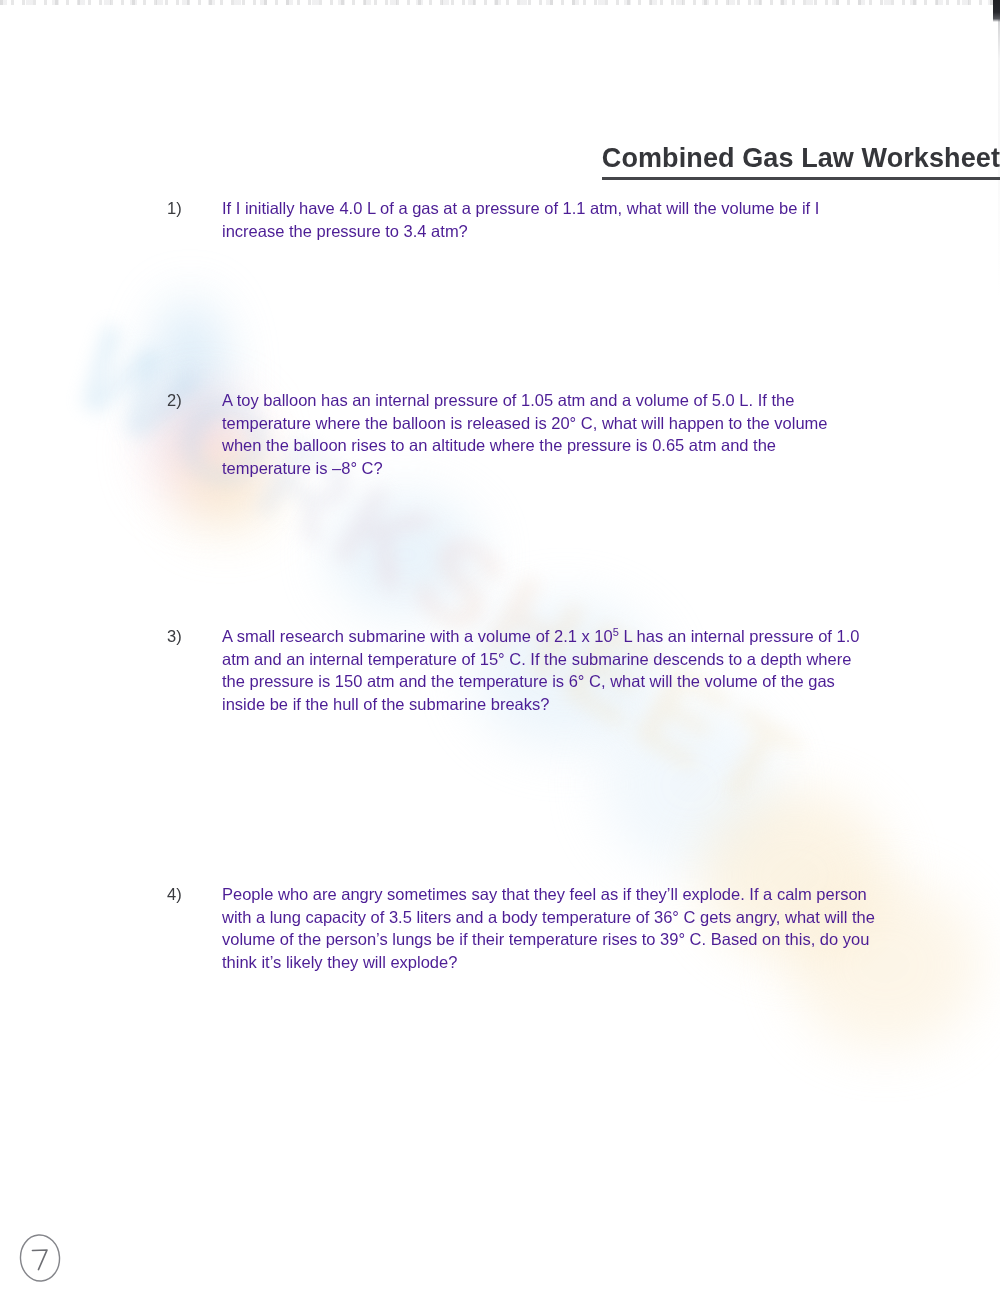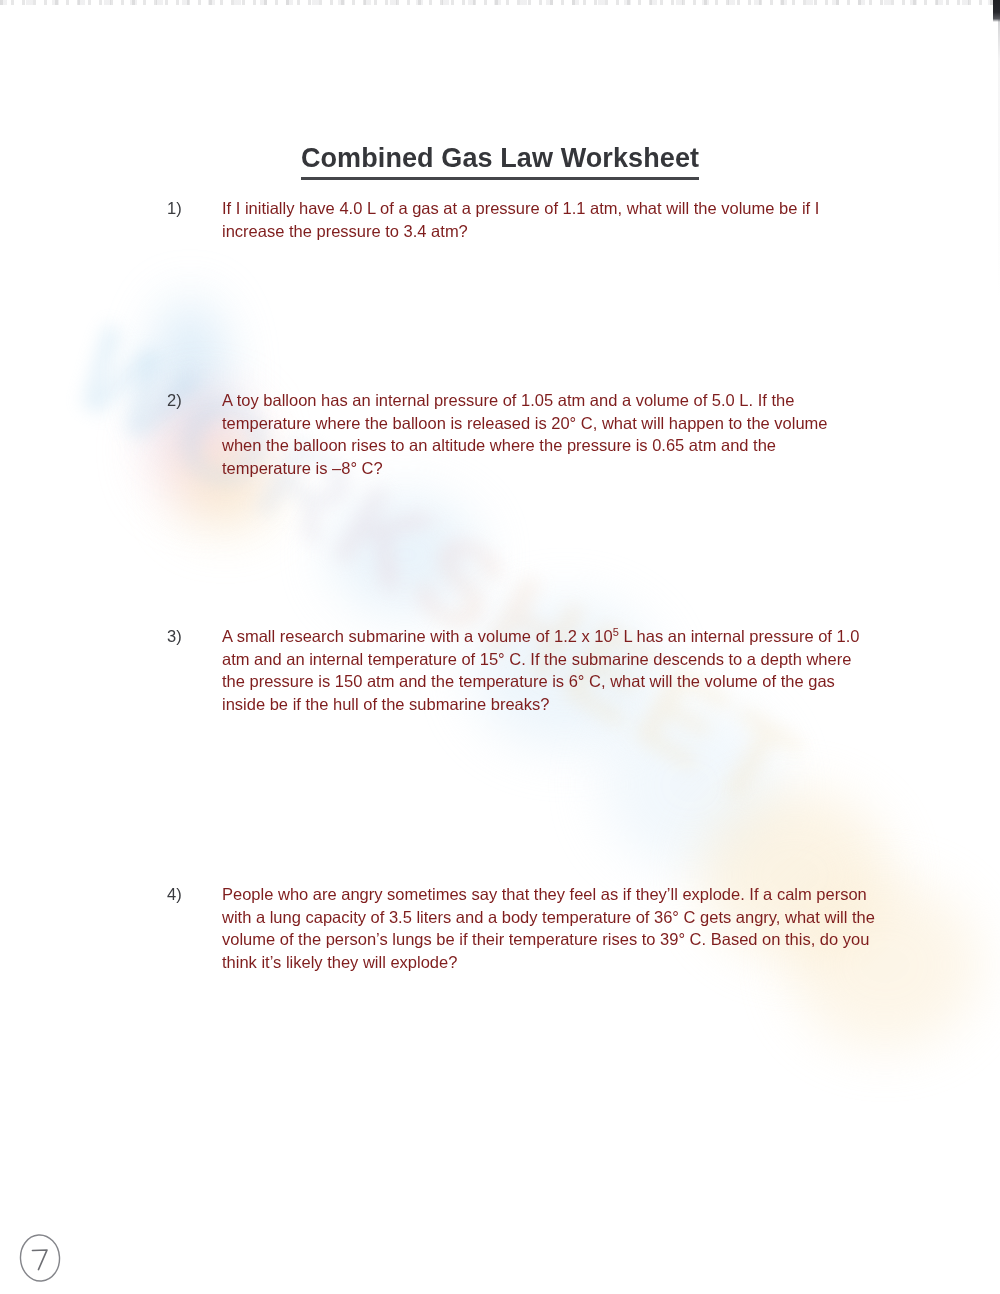--- a/index.html
+++ b/index.html
@@ -101,21 +101,21 @@
     color: transparent;
     user-select: none;
   }
 
   
   .doc-title {
     position: absolute;
     left: 0;
     top: 143px;
     width: 1000px;
-    text-align: center;
+    text-align: right;
     font-size: 27px;
     font-weight: 700;
     color: #35363a;
     letter-spacing: 0.1px;
   }
 
   .doc-title .title-underline {
     display: inline-block;
     border-bottom: 3px solid #45464a;
     padding-bottom: 3px;
@@ -132,21 +132,21 @@
     width: 55px;
     flex: 0 0 55px;
     font-size: 16.5px;
     color: #3a3b3f;
     line-height: 22.5px;
   }
 
   .q-text {
     flex: 1 1 auto;
     font-size: 16.5px;
-    color: #7f1d1d;
+    color: #4c1d95;
     line-height: 22.5px;
     white-space: pre-line;
   }
 
   .q-text sup {
     font-size: 11px;
     vertical-align: super;
     line-height: 0;
   }
 
@@ -200,21 +200,21 @@
     <div class="q-text"><span>If I initially have 4.0 L of a gas at a pressure of 1.1 atm, what will the volume be if I increase the pressure to 3.4 atm?</span></div>
   </div>
 
   <div class="question" id="question-2">
     <div class="q-number">2)</div>
     <div class="q-text"><span>A toy balloon has an internal pressure of 1.05 atm and a volume of 5.0 L. If the temperature where the balloon is released is 20° C, what will happen to the volume when the balloon rises to an altitude where the pressure is 0.65 atm and the temperature is –8° C?</span></div>
   </div>
 
   <div class="question" id="question-3">
     <div class="q-number">3)</div>
-    <div class="q-text"><span>A small research submarine with a volume of 1.2 x 10</span><sup>5</sup><span> L has an internal pressure of 1.0 atm and an internal temperature of 15° C.  If the submarine descends to a depth where the pressure is 150 atm and the temperature is 6° C, what will the volume of the gas inside be if the hull of the submarine breaks?</span></div>
+    <div class="q-text"><span>A small research submarine with a volume of 2.1 x 10</span><sup>5</sup><span> L has an internal pressure of 1.0 atm and an internal temperature of 15° C.  If the submarine descends to a depth where the pressure is 150 atm and the temperature is 6° C, what will the volume of the gas inside be if the hull of the submarine breaks?</span></div>
   </div>
 
   <div class="question" id="question-4">
     <div class="q-number">4)</div>
     <div class="q-text"><span>People who are angry sometimes say that they feel as if they’ll explode.  If a calm person with a lung capacity of 3.5 liters and a body temperature of 36° C gets angry, what will the volume of the person’s lungs be if their temperature rises to 39° C.  Based on this, do you think it’s likely they will explode?</span></div>
   </div>
 
   <div class="page-marker">
     <svg viewBox="0 0 46 52" xmlns="http://www.w3.org/2000/svg" aria-hidden="true">
       <ellipse cx="23" cy="26" rx="19.5" ry="23" fill="none" stroke="#6f7076" stroke-width="1.4" stroke-linecap="round" opacity="0.85" transform="rotate(-4 23 26)"></ellipse>

